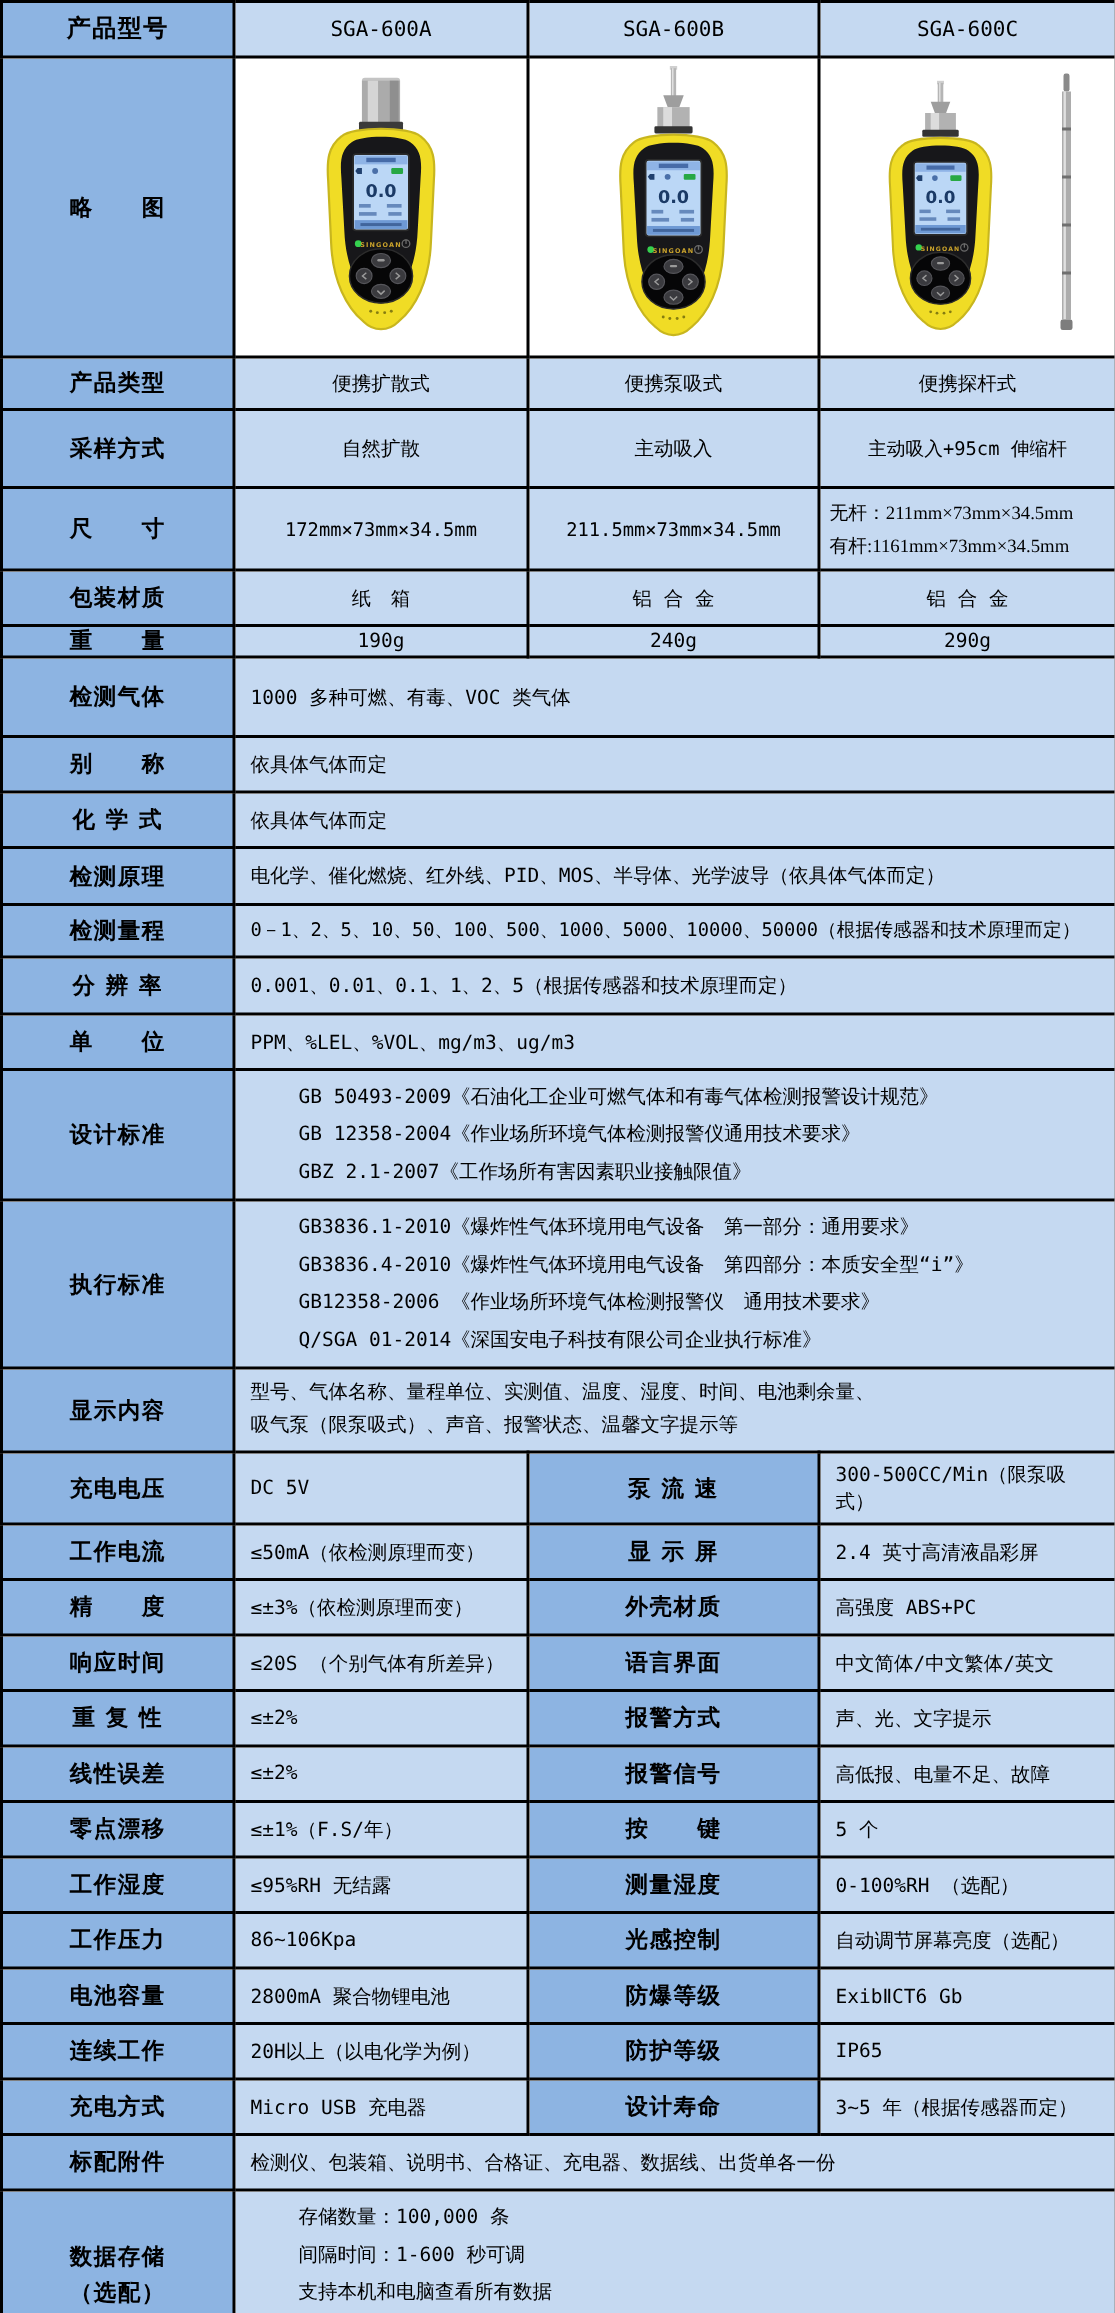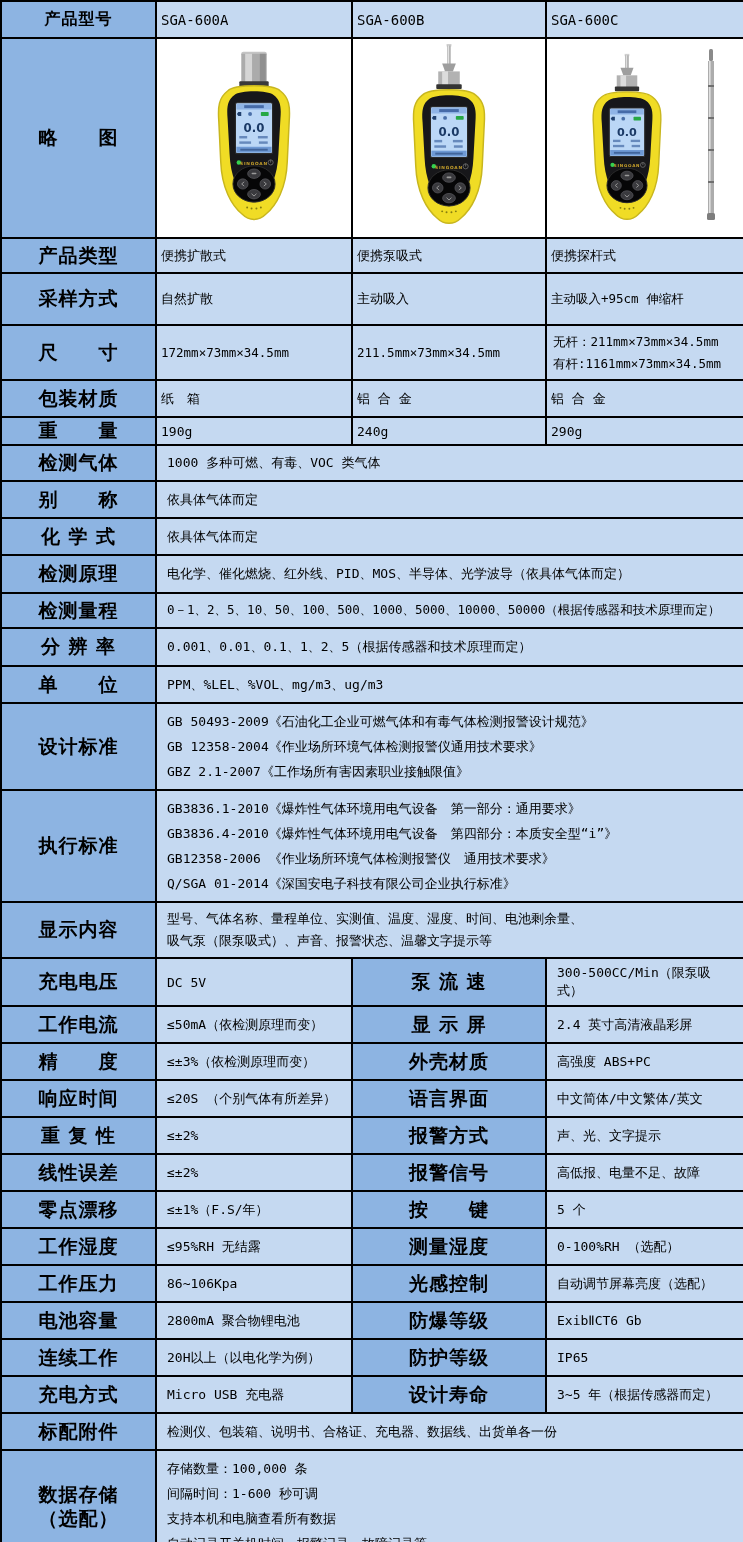--- a/index.html
+++ b/index.html
@@ -1,25 +1,25 @@
 <!DOCTYPE html>
 <html><head>
 <meta charset="utf-8">
 <style>
   html,body{margin:0;padding:0;background:#fff;}
   body{width:743px;font-family:"DejaVu Sans","Liberation Sans",sans-serif;color:#000;}
   table{border-collapse:collapse;width:743px;table-layout:fixed;}
   td{border:2px solid #000;overflow:hidden;}
-  .lbl{background:#8DB4E2;font-weight:bold;text-align:center;font-size:19px;letter-spacing:1px;padding:0 2px;}
+  .lbl{background:#8DB4E2;font-weight:bold;text-align:center;font-size:15px;letter-spacing:1px;padding:0 2px;}
   .val{background:#C5D9F1;font-family:"DejaVu Sans Mono","Liberation Mono",monospace;font-size:13px;padding:5px 10px;}
-  .c{padding:2px 4px;margin-left:28px;}
+  .c{text-align:center;padding:2px 4px;margin-left:28px;}
   .imgcell{background:#ffffff;text-align:center;vertical-align:middle;padding:4px 2px;}
-  .line{display:block;line-height:25px;}
+  .line{display:block;line-height:25px;margin-left:32px;}
   .line2{display:block;line-height:22px;}
-  .szline{display:block;line-height:22px;text-align:left;}
+  .szline{display:block;line-height:22px;text-align:left;font-family:Liberation Serif, serif;}
   .hdr{font-size:14px;}
   .rodwrap{display:inline-flex;align-items:flex-start;gap:20px;justify-content:center;}
   .small{font-size:12.5px;}
 </style>
 </head>
 <body>
 
 <svg width="0" height="0" style="position:absolute" aria-hidden="true">
   <defs>
     <g id="dev-body">
@@ -155,21 +155,21 @@
     <td class="val c">铝 合 金</td>
     <td class="val c">铝 合 金</td>
   </tr>
   <tr style="height:20px">
     <td class="lbl">重　　量</td>
     <td class="val c">190g</td>
     <td class="val c">240g</td>
     <td class="val c">290g</td>
   </tr>
 
-  <tr style="height:36px">
+  <tr style="height:53px">
     <td class="lbl">检测气体</td>
     <td class="val" colspan="3">1000 多种可燃、有毒、VOC 类气体</td>
   </tr>
   <tr style="height:37px">
     <td class="lbl">别　　称</td>
     <td class="val" colspan="3">依具体气体而定</td>
   </tr>
   <tr style="height:37px">
     <td class="lbl">化 学 式</td>
     <td class="val" colspan="3">依具体气体而定</td>

